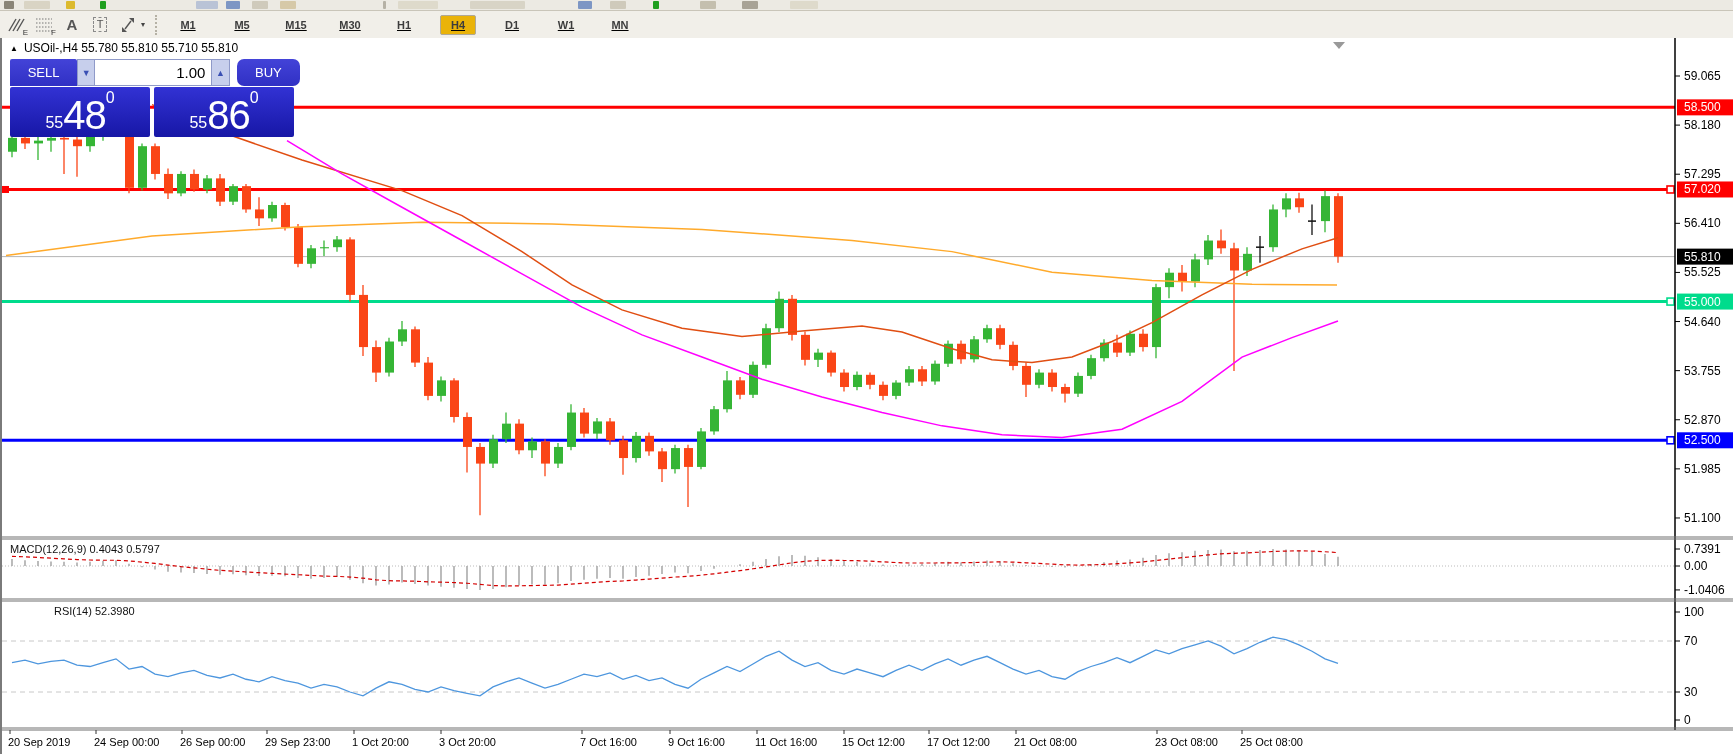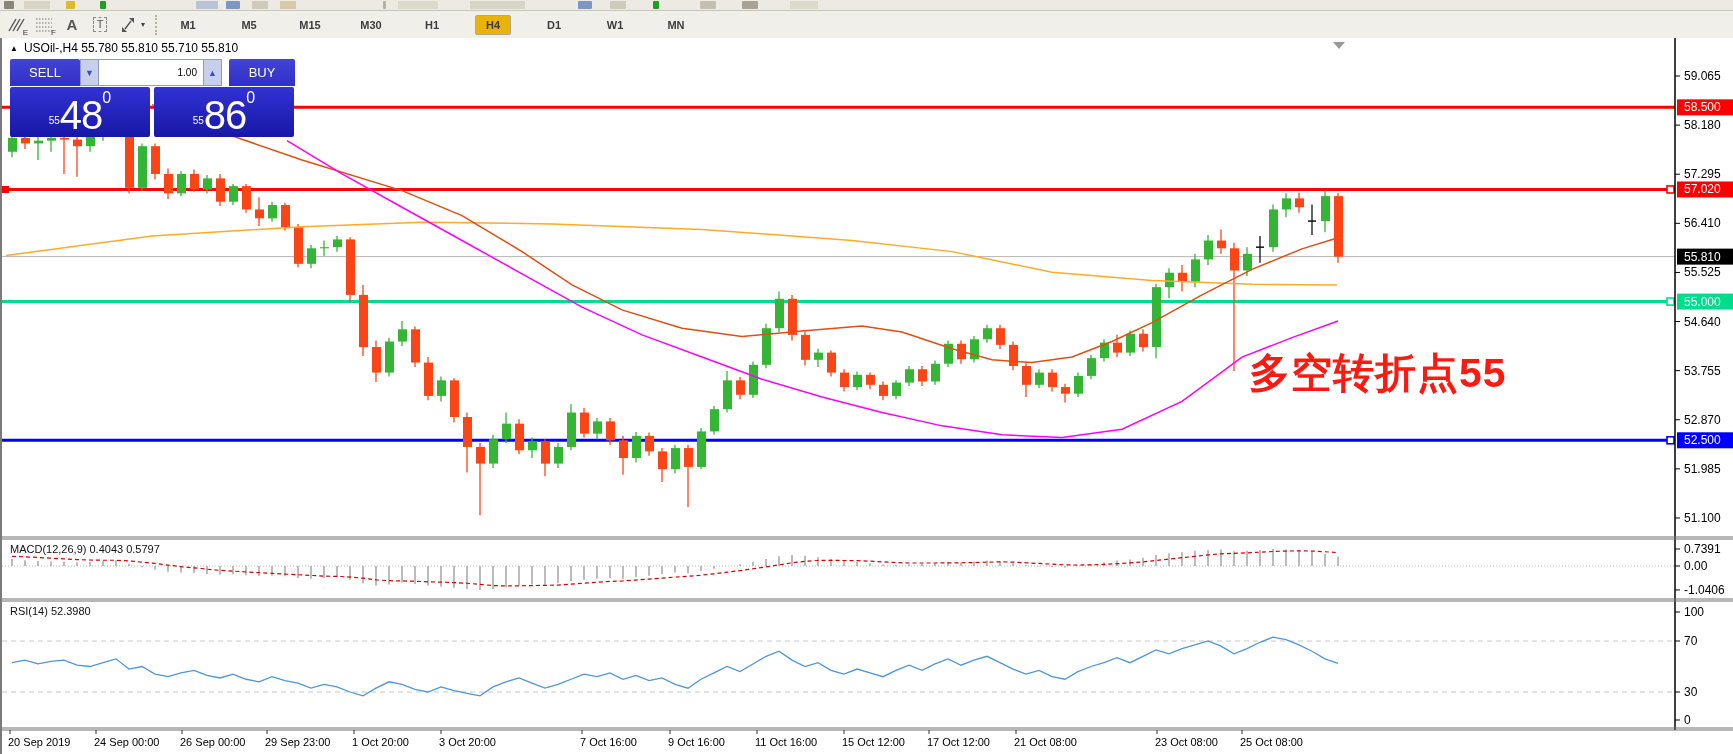--- a/index.html
+++ b/index.html
@@ -20,33 +20,33 @@
   .tf-btn.active{background:#eab308;border:1px solid #AFA896;}
   
   .chart-window{position:absolute;left:0;top:38px;width:1733px;height:716px;background:#fff;border-left:2px solid #7a7a7a;}
   #chart-svg{position:absolute;left:0;top:0;}
   .symbol-line{position:absolute;left:8px;top:3px;font-size:12px;color:#000;display:flex;align-items:center;gap:6px;}
   .symbol-line .tri{font-size:8px;color:#000;}
   
   .trade-panel{position:absolute;left:8px;top:21px;width:290px;}
   .tp-row1{display:flex;height:27px;}
   .tp-tab{width:70px;background:linear-gradient(#4343D8,#3030C4);color:#fff;font-size:13px;display:flex;align-items:center;justify-content:center;border-radius:2px 2px 0 0;}
-  .tp-tab.buy{width:66px;margin-left:7px;}
+  .tp-tab.buy{width:66px;margin-left:7px;border-radius:7px;}
   .tp-spin{width:17px;background:#C7CFEC;border:1px solid #8F9AC9;display:flex;align-items:center;justify-content:center;color:#3A50B4;font-size:9px;}
-  .tp-vol{width:98px;border:1px solid #8F9AC9;border-left:none;border-right:none;text-align:right;font-size:10px;padding:0 6px 0 0;color:#000;outline:none;}
+  .tp-vol{width:98px;border:1px solid #8F9AC9;border-left:none;border-right:none;text-align:right;font-size:15px;padding:0 6px 0 12px;color:#000;outline:none;}
   .tp-row2{display:flex;margin-top:1px;}
   .tp-price{width:140px;height:47px;background:linear-gradient(#3232D4,#1717A6);border-radius:2px;color:#fff;display:flex;align-items:flex-end;justify-content:center;padding-bottom:3px;}
   .tp-price.buy{margin-left:4px;}
-  .tp-small{font-size:10px;margin-bottom:8px;}
+  .tp-small{font-size:16px;margin-bottom:2px;}
   .tp-big{font-size:40px;line-height:38px;letter-spacing:-1px;}
   .tp-sup{font-size:16px;align-self:flex-start;margin-top:2px;}
   
   .ind-label{position:absolute;left:8px;font-size:11px;color:#111;text-align:center;}
   #macd-label{top:505px;}
-  #rsi-label{top:567px;}
+  #rsi-label{top:567px;margin-left:44px;}
   .annotation{position:absolute;left:1247px;top:308px;font-size:41px;font-weight:bold;color:#FB1A10;white-space:nowrap;letter-spacing:1px;}
 </style>
 </head>
 <body>
 
 <div class="screen">
 
   <div class="top-strip">
     <div class="frag" style="left:4px;width:10px;background:#8a8578;"></div>
     <div class="frag" style="left:24px;width:26px;background:#d9d4c4;"></div>
@@ -99,21 +99,21 @@
       <svg width="18" height="18" viewBox="0 0 18 18">
           <g fill="#555">
             <path d="M3 11 L8 16 L3 16 Z"></path>
             <path d="M15 7 L10 2 L15 2 Z"></path>
             <path d="M6 13 L12 5" stroke="#555" stroke-width="1.4"></path>
           </g>
         </svg>
     </div>
     <span class="tb-caret">▾</span>
     <div class="tb-sep"></div>
-    <div id="tf-container" style="display:flex;gap:25px;">
+    <div id="tf-container" style="display:flex;gap:18px;text-decoration:underline;">
         <div class="tf-btn">M1</div>
         <div class="tf-btn">M5</div>
         <div class="tf-btn">M15</div>
         <div class="tf-btn">M30</div>
         <div class="tf-btn">H1</div>
         <div class="tf-btn active">H4</div>
         <div class="tf-btn">D1</div>
         <div class="tf-btn">W1</div>
         <div class="tf-btn">MN</div>
       </div>
@@ -569,15 +569,14 @@
         <div class="tp-price buy">
           <span class="tp-small">55</span>
             <span class="tp-big">86</span>
             <span class="tp-sup">0</span>
         </div>
       </div>
     </div>
 
     <div class="ind-label" id="macd-label">MACD(12,26,9) 0.4043 0.5797</div>
     <div class="ind-label" id="rsi-label">RSI(14) 52.3980</div>
-    <div class="annotation">多空转折点55</div>
   </div>
 </div>
 
 </body></html>

